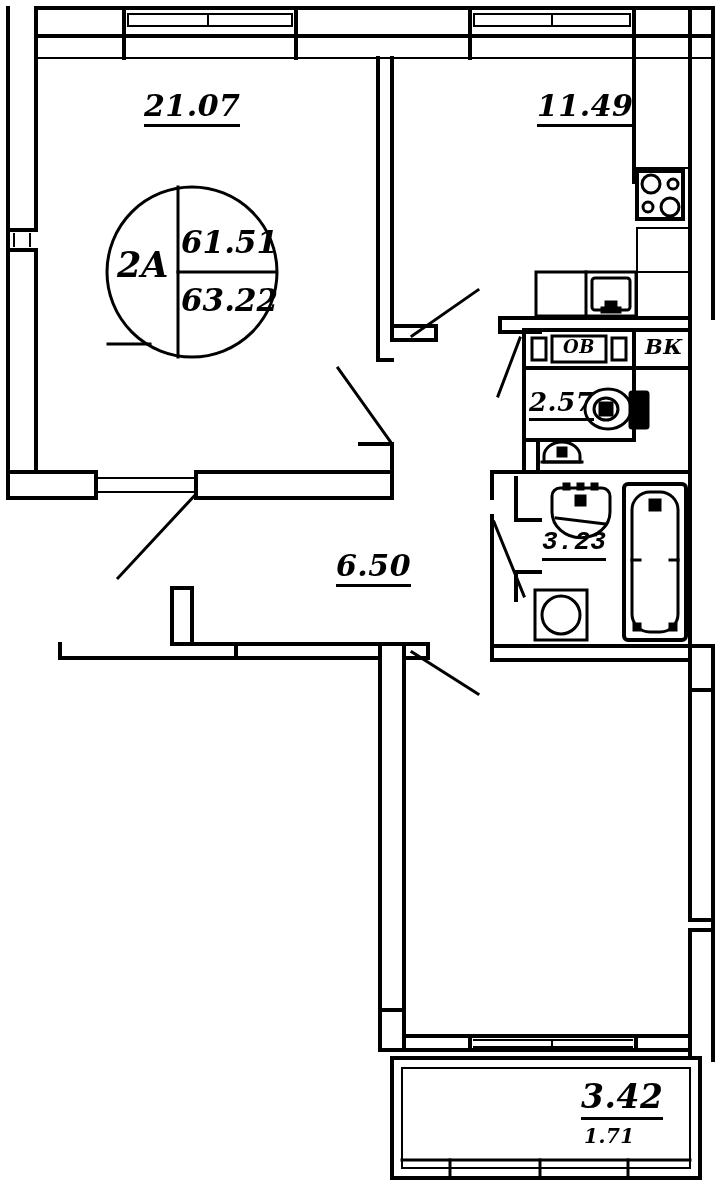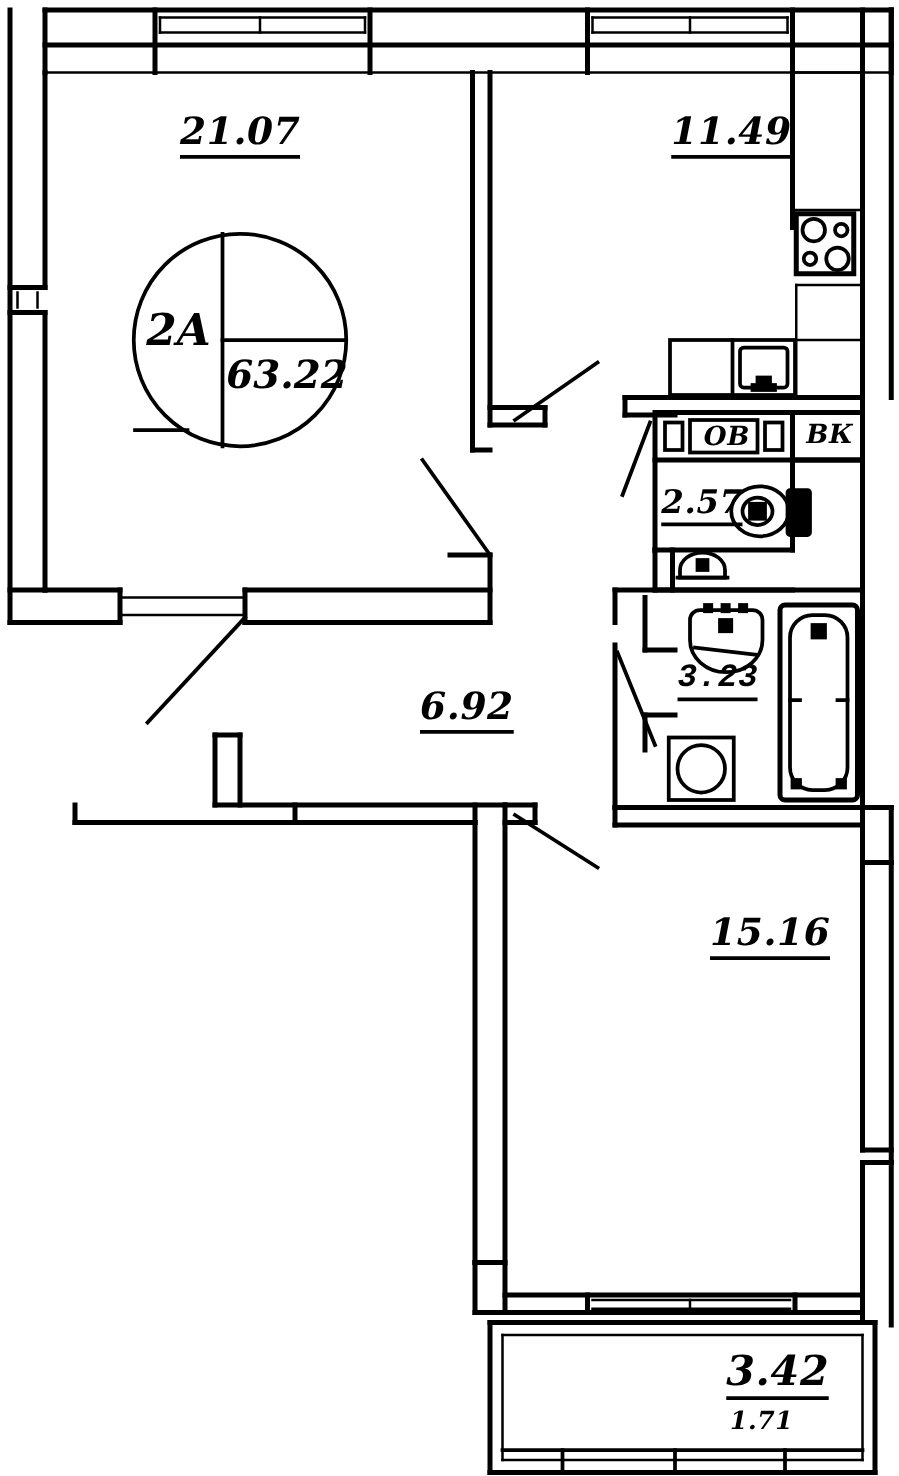--- a/index.html
+++ b/index.html
@@ -38,21 +38,21 @@
     padding-bottom: 1px;
   }
   .lbl-21-07  { left: 144px; top: 88px;  font-size: 30px; }
   .lbl-11-49  { left: 501px; top: 88px;  font-size: 30px; margin-left: 36px; }
   .lbl-9-16   { left: 336px; top: 548px; font-size: 30px; }
   .lbl-15-16  { left: 568px; top: 729px; font-size: 30px; }
   .lbl-1-40   { left: 529px; top: 387px; font-size: 26px; }
   .lbl-3-23   { left: 542px; top: 527px; font-size: 26px; font-family: Liberation Mono, monospace; }
   .lbl-3-42   { left: 581px; top: 1077px; font-size: 33px; }
   .lbl-1-71   { left: 584px; top: 1124px; font-size: 20px; }
-  .lbl-ov     { left: 563px; top: 336px; font-size: 21px; }
+  .lbl-ov     { left: 563px; top: 336px; font-size: 18px; }
   .lbl-vk     { left: 645px; top: 334px; font-size: 21px; text-align: center; }
   .badge-text {
     position: absolute;
     font-family: "DejaVu Serif", serif;
     font-style: italic;
     font-weight: 700;
     color: #000;
     white-space: nowrap;
   }
   .badge-2a    { left: 117px; top: 244px; font-size: 35px; }
@@ -341,34 +341,34 @@
         <line x1="108" y1="344" x2="150" y2="344"></line>
       </g>
 
     </g>
   </svg>
 
   <div class="area-label underlined lbl-21-07">21.07</div>
 
   <div class="area-label underlined lbl-11-49">11.49</div>
 
-  <div class="area-label underlined lbl-9-16">6.92</div>
-
-  <div class="area-label underlined lbl-15-16">15.16</div>
+  <div class="area-label underlined lbl-9-16">6.50</div>
+
 
   <div class="area-label underlined lbl-1-40">2.57</div>
 
   <div class="area-label underlined lbl-3-23">3.23</div>
 
   <div class="area-label underlined lbl-3-42">3.42</div>
 
   <div class="area-label lbl-1-71">1.71</div>
 
   <div class="area-label lbl-ov">ОВ</div>
 
   <div class="area-label lbl-vk">ВК</div>
 
   <div class="badge-text badge-2a">2A</div>
 
+  <div class="badge-text badge-61-51">61.51</div>
 
   <div class="badge-text badge-63-22">63.22</div>
 
 </div>
 
 </body></html>

